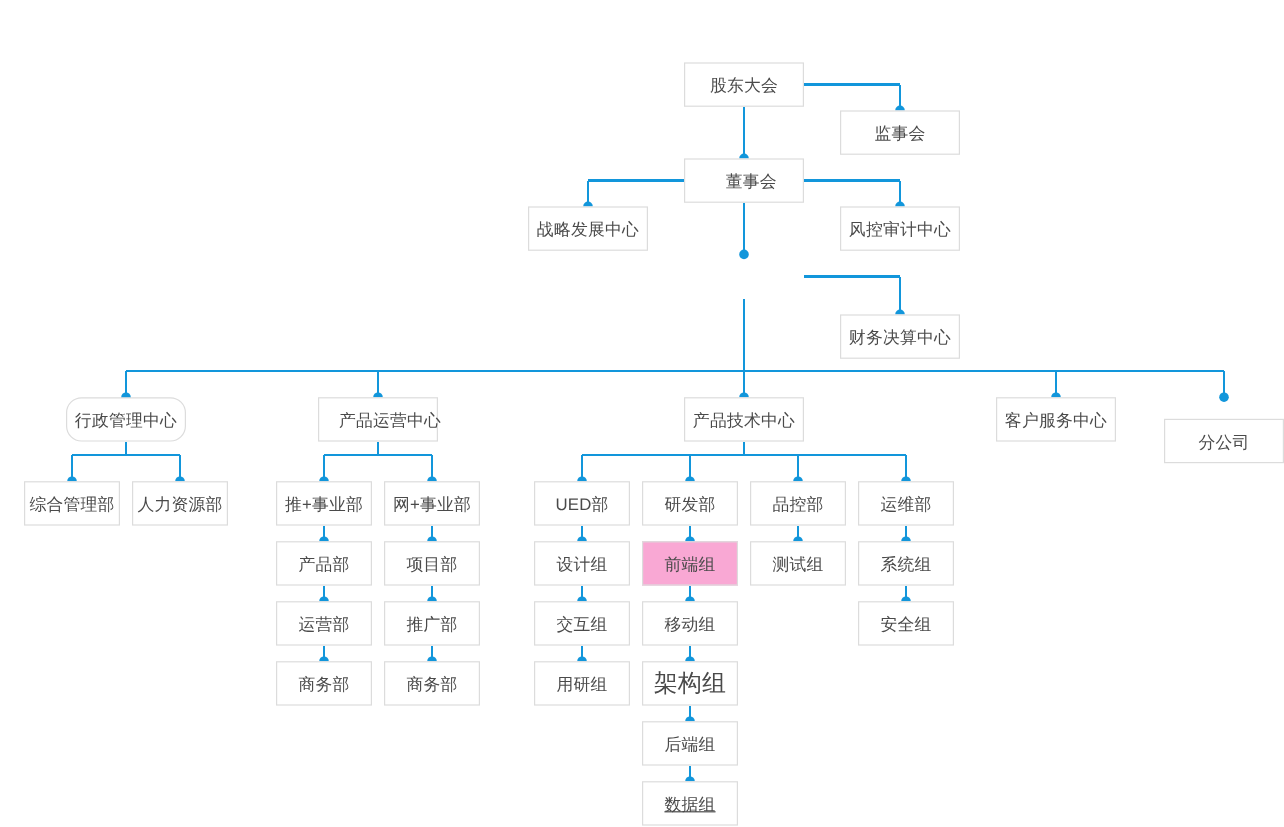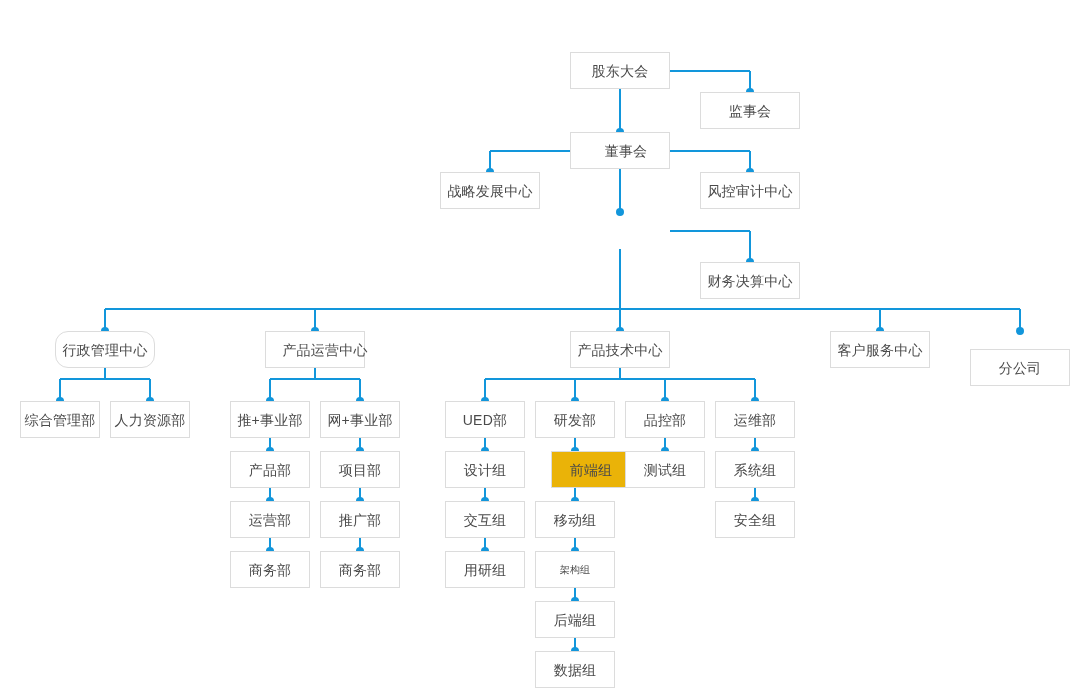--- a/index.html
+++ b/index.html
@@ -215,33 +215,33 @@
       </div>
       <div class="node" style="left: 445px; top: 501px; width: 80px; height: 37px; border-color: rgb(220, 220, 220); background: rgb(255, 255, 255); color: rgb(74, 74, 74); font-size: 14px;">
         <span class="node-label">交互组</span>
       </div>
       <div class="node" style="left: 445px; top: 551px; width: 80px; height: 37px; border-color: rgb(220, 220, 220); background: rgb(255, 255, 255); color: rgb(74, 74, 74); font-size: 14px;">
         <span class="node-label">用研组</span>
       </div>
       <div class="node" style="left: 535px; top: 401px; width: 80px; height: 37px; border-color: rgb(220, 220, 220); background: rgb(255, 255, 255); color: rgb(74, 74, 74); font-size: 14px;">
         <span class="node-label">研发部</span>
       </div>
-      <div class="node" style="left: 535px; top: 451px; width: 80px; height: 37px; border-color: rgb(220, 220, 220); background: #eab308; color: rgb(74, 74, 74); font-size: 14px; margin-left: 16px;">
+      <div class="node" style="left: 535px; top: 451px; width: 80px; height: 37px; border-color: rgb(220, 220, 220); background: #f9a8d4; color: rgb(74, 74, 74); font-size: 14px;">
         <span class="node-label">前端组</span>
       </div>
       <div class="node" style="left: 535px; top: 501px; width: 80px; height: 37px; border-color: rgb(220, 220, 220); background: rgb(255, 255, 255); color: rgb(74, 74, 74); font-size: 14px;">
         <span class="node-label">移动组</span>
       </div>
-      <div class="node" style="left: 535px; top: 551px; width: 80px; height: 37px; border-color: rgb(220, 220, 220); background: rgb(255, 255, 255); color: rgb(74, 74, 74); font-size: 10px; align-items: center;">
+      <div class="node" style="left: 535px; top: 551px; width: 80px; height: 37px; border-color: rgb(220, 220, 220); background: rgb(255, 255, 255); color: rgb(74, 74, 74); font-size: 20px; align-items: center;">
         <span class="node-label">架构组</span>
       </div>
       <div class="node" style="left: 535px; top: 601px; width: 80px; height: 37px; border-color: rgb(220, 220, 220); background: rgb(255, 255, 255); color: rgb(74, 74, 74); font-size: 14px;">
         <span class="node-label">后端组</span>
       </div>
-      <div class="node" style="left: 535px; top: 651px; width: 80px; height: 37px; border-color: rgb(220, 220, 220); background: rgb(255, 255, 255); color: rgb(74, 74, 74); font-size: 14px;">
+      <div class="node" style="left: 535px; top: 651px; width: 80px; height: 37px; border-color: rgb(220, 220, 220); background: rgb(255, 255, 255); color: rgb(74, 74, 74); font-size: 14px; text-decoration: underline;">
         <span class="node-label">数据组</span>
       </div>
       <div class="node" style="left: 625px; top: 401px; width: 80px; height: 37px; border-color: rgb(220, 220, 220); background: rgb(255, 255, 255); color: rgb(74, 74, 74); font-size: 14px;">
         <span class="node-label">品控部</span>
       </div>
       <div class="node" style="left: 625px; top: 451px; width: 80px; height: 37px; border-color: rgb(220, 220, 220); background: rgb(255, 255, 255); color: rgb(74, 74, 74); font-size: 14px;">
         <span class="node-label">测试组</span>
       </div>
       <div class="node" style="left: 715px; top: 401px; width: 80px; height: 37px; border-color: rgb(220, 220, 220); background: rgb(255, 255, 255); color: rgb(74, 74, 74); font-size: 14px;">
         <span class="node-label">运维部</span>

